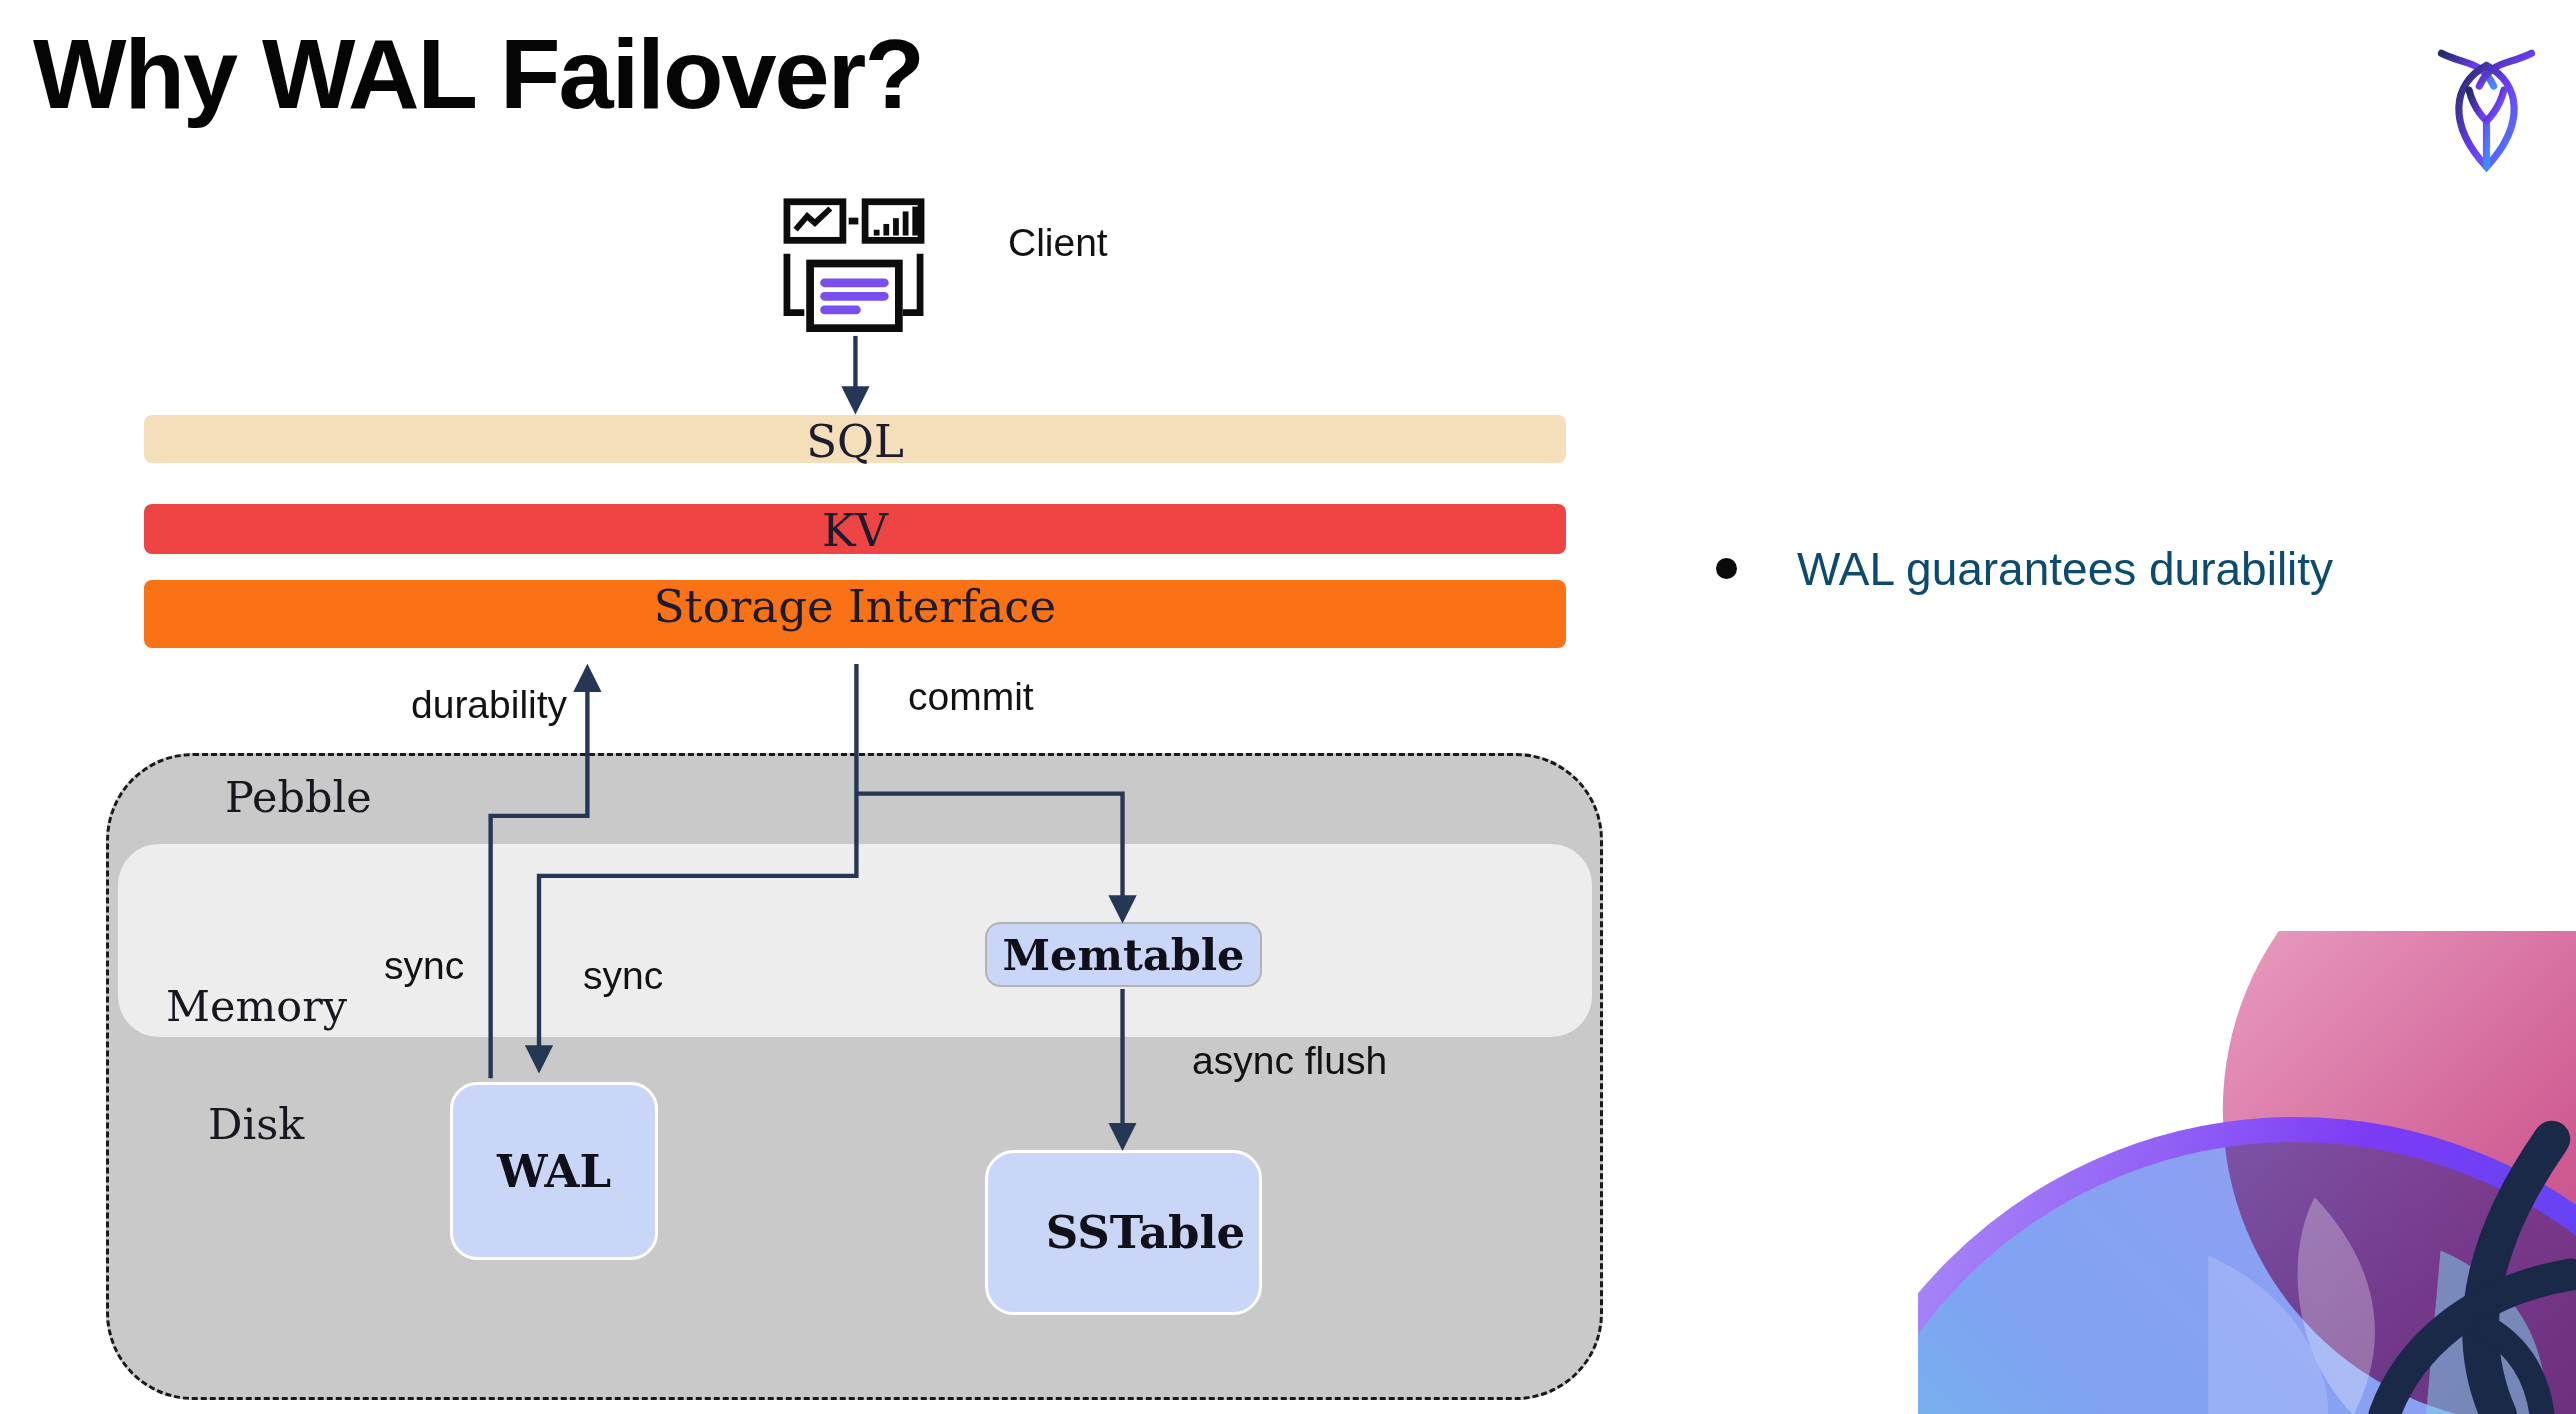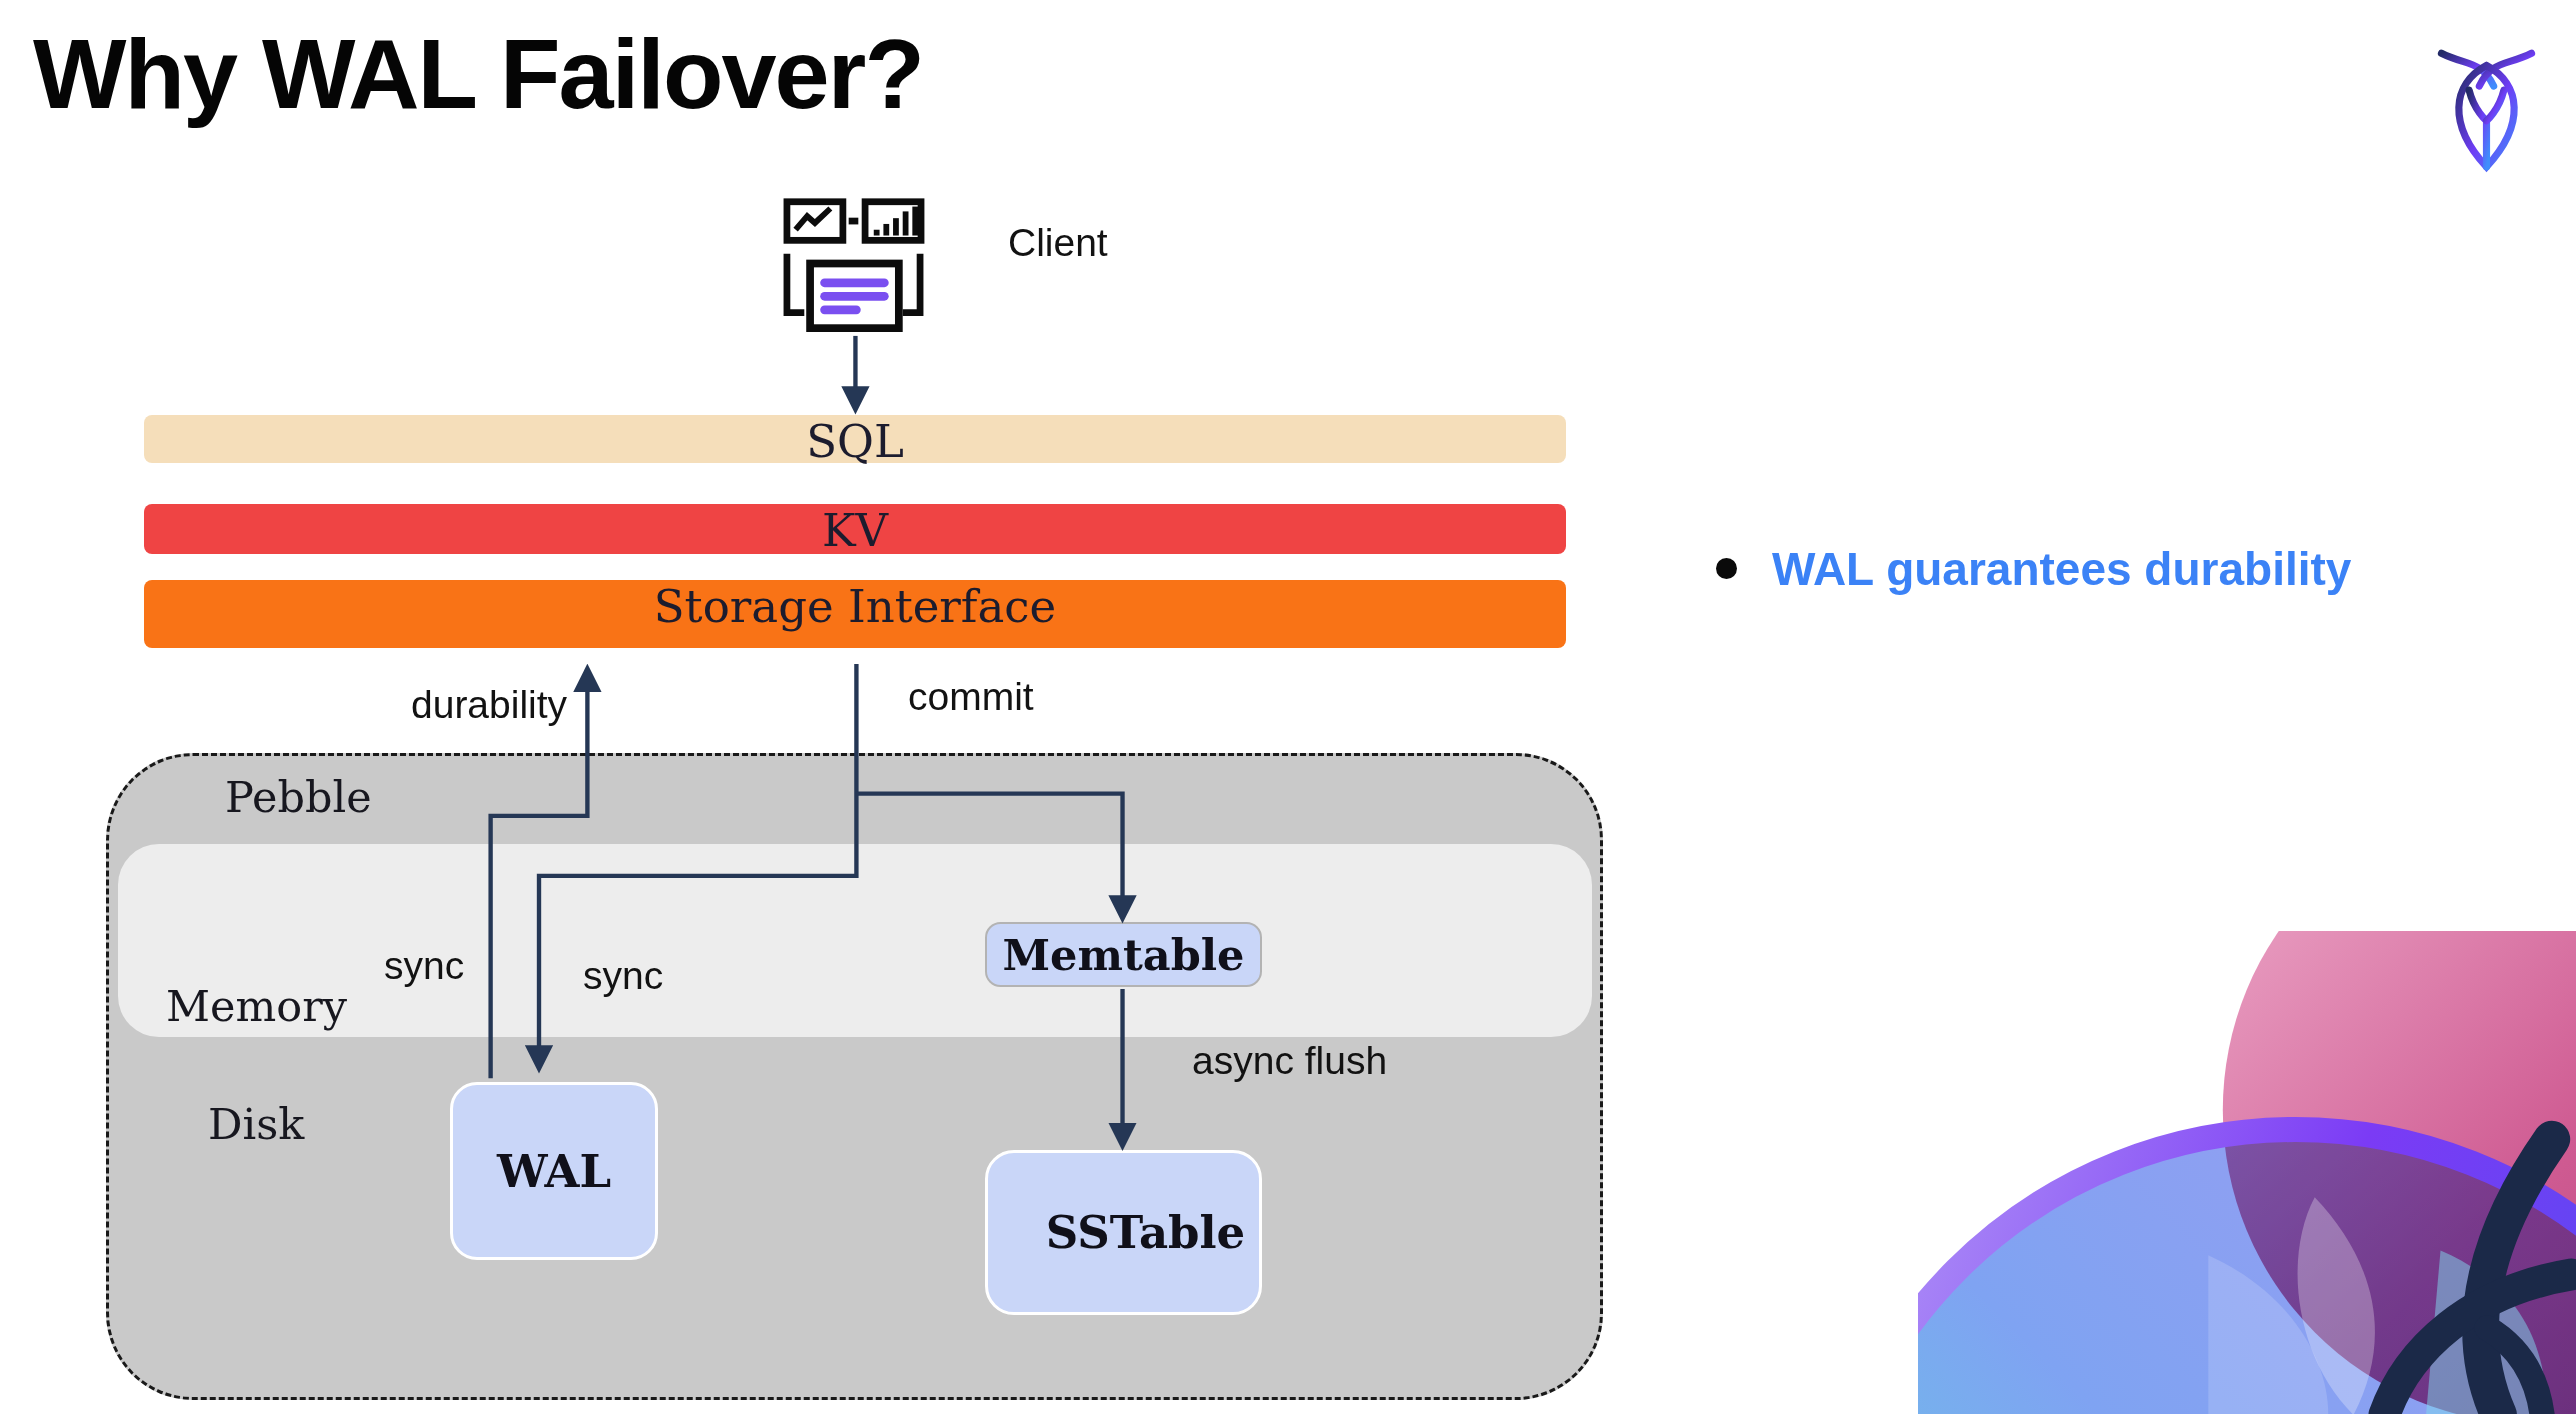--- a/index.html
+++ b/index.html
@@ -86,22 +86,22 @@
   
   .bullets { left:1686px; top:538px; width:794px; }
   .bullet-row { display:flex; align-items:flex-start; }
   .bullet-row + .bullet-row { margin-top:27px; }
   .bullet-dot {
     width:21px; height:21px; border-radius:50%;
     background:#0a0a0a; flex:0 0 21px;
     margin:20.3px 0 0 30px;
   }
   .bullet-text {
-    margin-left:35px; width:677px;
-    font-size:46px; line-height:62px; color:#3b82f6;font-weight:bold;
+    margin-left:60px; width:677px;
+    font-size:46px; line-height:62px; color:#0c4a6e;
   }
 
   svg { display:block; }
   .overlay { left:0; top:0; pointer-events:none; }
 </style>
 </head>
 <body>
 
 <div class="abs title">Why WAL Failover?</div>
 

